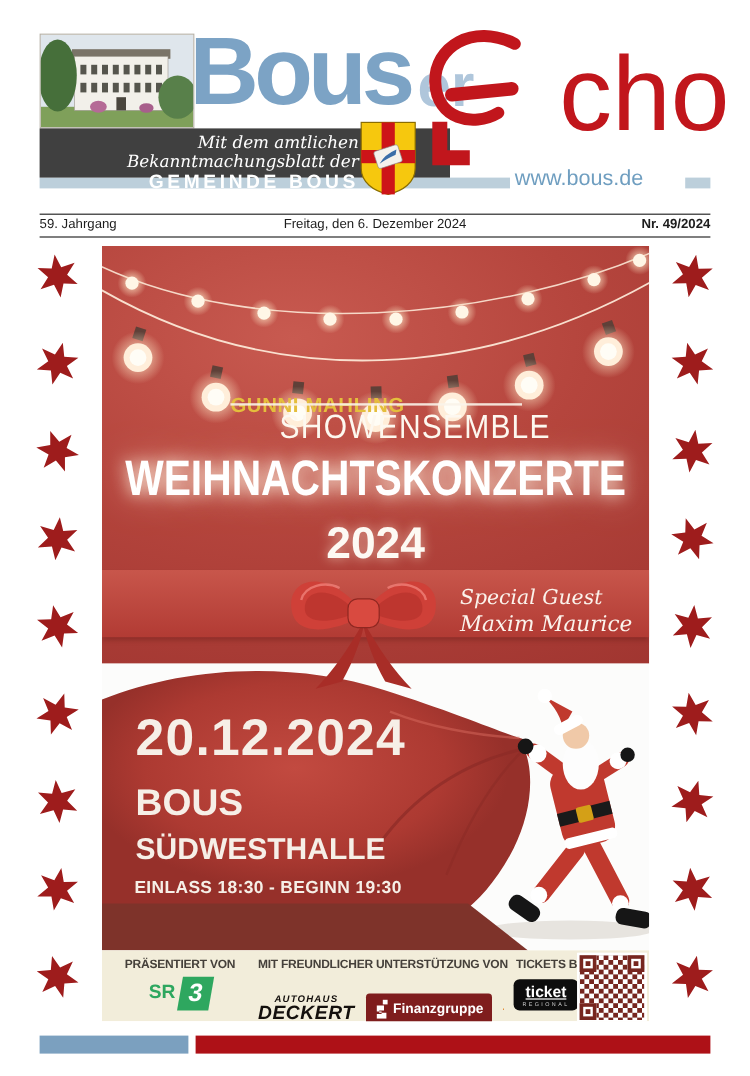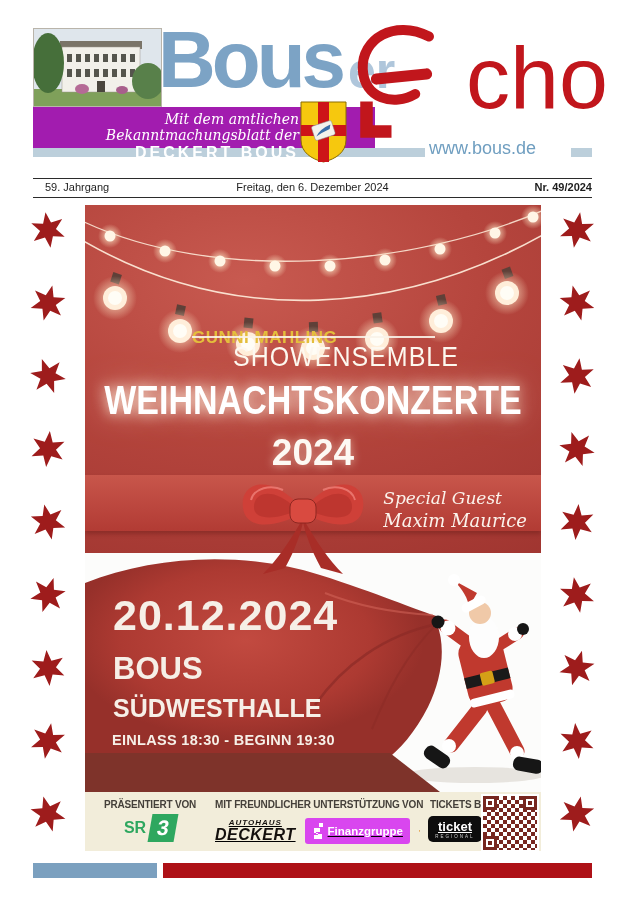--- a/index.html
+++ b/index.html
@@ -7,33 +7,33 @@
         font-family:"Liberation Sans",sans-serif;}
   .abs{position:absolute;}
 
   
   .photo{left:33px;top:28px;width:127px;height:77px;border:1px solid #b9b4aa;}
   .t-bous{left:158px;top:20px;font-size:80px;line-height:1;font-weight:bold;
           letter-spacing:-4px;color:#7ca3c5;z-index:1;}
   .t-er{left:348px;top:46px;font-size:50px;line-height:1;font-weight:bold;color:#afc6db;z-index:1;}
   .t-E{left:349px;top:24px;z-index:3;}
   .t-cho{left:466px;top:34px;font-size:88px;line-height:1;font-weight:400;color:#c1161c;z-index:2;}
-  .banner{left:33px;top:107px;width:266px;height:41px;background:#a21caf;color:#fff;
+  .banner{left:33px;top:107px;width:266px;height:41px;background:#404040;color:#fff;
           text-align:right;padding-right:76px;z-index:2;}
   .banner .l1{font-family:"DejaVu Serif",serif;font-style:italic;font-size:14px;margin-top:4px;}
   .banner .l2{font-weight:bold;font-size:16px;letter-spacing:3px;margin-top:1px;}
   .shield{left:300px;top:101px;z-index:4;}
   .graybar-l{left:33px;top:148px;width:392px;height:9px;background:#bccfdb;}
   .graybar-r{left:571px;top:148px;width:21px;height:9px;background:#bccfdb;}
   .www{left:429px;top:138px;font-size:18px;font-weight:normal;color:#6f9ec0;z-index:2;}
 
   
   .rule{left:33px;width:559px;height:1px;background:#2b2b2b;}
   .dl{top:181px;font-size:11px;color:#1d1d1d;}
-  .dl.v{left:33px;margin-left:12px;} .dl.d{left:0;width:625px;text-align:center;} .dl.i{left:0;width:592px;text-align:right;font-weight:bold;}
+  .dl.v{left:33px;} .dl.d{left:0;width:625px;text-align:center;} .dl.i{left:0;width:592px;text-align:right;font-weight:bold;}
 
   
   .star{position:absolute;width:38px;height:38px;color:#9e1c1c;}
 
   
   .poster{left:85px;top:205px;width:456px;height:646px;overflow:hidden;z-index:1;}
   .sectA{position:absolute;left:0;top:0;width:456px;height:348px;
          background:radial-gradient(120% 95% at 35% 22%,#c85a50 0%,#b5453d 45%,#a03530 100%);}
   .lights{position:absolute;left:0;top:0;}
   .artist{position:absolute;left:107px;top:108px;font-size:17px;font-weight:bold;
@@ -64,26 +64,26 @@
   .sectC{position:absolute;left:0;top:587px;width:456px;height:59px;background:#f2edda;
          display:flex;}
   .col{position:relative;height:100%;}
   .c1{width:130px;} .c2{width:205px;} .c3{width:121px;}
   .slabel{position:absolute;top:7px;left:0;width:100%;text-align:center;font-size:10px;
           font-weight:600;color:#45403a;letter-spacing:-.2px;white-space:nowrap;}
   .sr3{position:absolute;left:0;top:22px;width:100%;display:flex;align-items:center;justify-content:center;gap:4px;}
   .sr-t{font-size:16px;font-weight:bold;color:#2ea75f;}
   .sr-3{width:26px;height:28px;background:#2ea75f;transform:skew(-10deg);color:#fff;
         font-size:21px;font-weight:bold;display:flex;align-items:center;justify-content:center;}
-  .logos{position:absolute;left:0;top:22px;width:100%;display:flex;align-items:center;
-         justify-content:flex-start;gap:9px;text-decoration:underline;}
+  .logos{position:absolute;left:0;top:32px;width:100%;display:flex;align-items:center;
+         justify-content:flex-start;gap:9px;}
   .deckert{text-align:center;color:#14100d;font-style:italic;line-height:1;}
   .deckert .a1{font-size:8px;font-weight:bold;letter-spacing:1px;}
   .deckert .a2{font-size:16px;font-weight:bold;letter-spacing:.5px;}
-  .spk{height:26px;background:#d946ef;border-radius:3px;display:flex;align-items:center;
+  .spk{height:26px;background:#7f1d1d;border-radius:3px;display:flex;align-items:center;
        padding:0 7px;gap:4px;color:#fff;}
   .spk .sname{font-size:11.5px;font-weight:bold;}
   .tkt{position:absolute;left:8px;top:24px;width:54px;height:26px;background:#0d0d0d;
        border-radius:5px;color:#fff;text-align:center;line-height:1;}
   .tkt .tb{font-size:13px;font-weight:bold;text-decoration:underline;margin-top:4px;}
   .tkt .ts{font-size:4.5px;letter-spacing:2px;color:#cfcfcf;margin-top:2px;}
   .qr{position:absolute;right:2px;top:2px;width:54px;height:54px;background:#fff;
       border:2px solid #fff;
       background-image:conic-gradient(#77261f 90deg,#fff 90deg 180deg,#77261f 180deg 270deg,#fff 270deg);
       background-size:8px 8px;}
@@ -161,21 +161,21 @@
   <div class="abs t-er">er</div>
   <svg class="abs t-E" width="125" height="125" viewBox="0 0 100 100">
     <path d="M64,10 C36,-4 10,12 11,36 C12,60 36,66 53,56" fill="none" stroke="#c1161c" stroke-width="8" stroke-linecap="round"></path>
     <path d="M22,44 L62,40" fill="none" stroke="#c1161c" stroke-width="9" stroke-linecap="round"></path>
     <path d="M14,62 L14,86 L34,86" fill="none" stroke="#c1161c" stroke-width="10"></path>
   </svg>
   <div class="abs t-cho">cho</div>
 
   <div class="abs banner">
     <div class="l1">Mit dem amtlichen Bekanntmachungsblatt der</div>
-    <div class="l2">DECKERT BOUS</div>
+    <div class="l2">GEMEINDE BOUS</div>
   </div>
   <svg class="abs shield" width="47" height="62">
       <use href="#wappen"></use>
     </svg>
 
   <div class="abs graybar-l"></div>
   <div class="abs www">www.bous.de</div>
   <div class="abs graybar-r"></div>
 
   <div class="abs rule" style="top:178px"></div>

